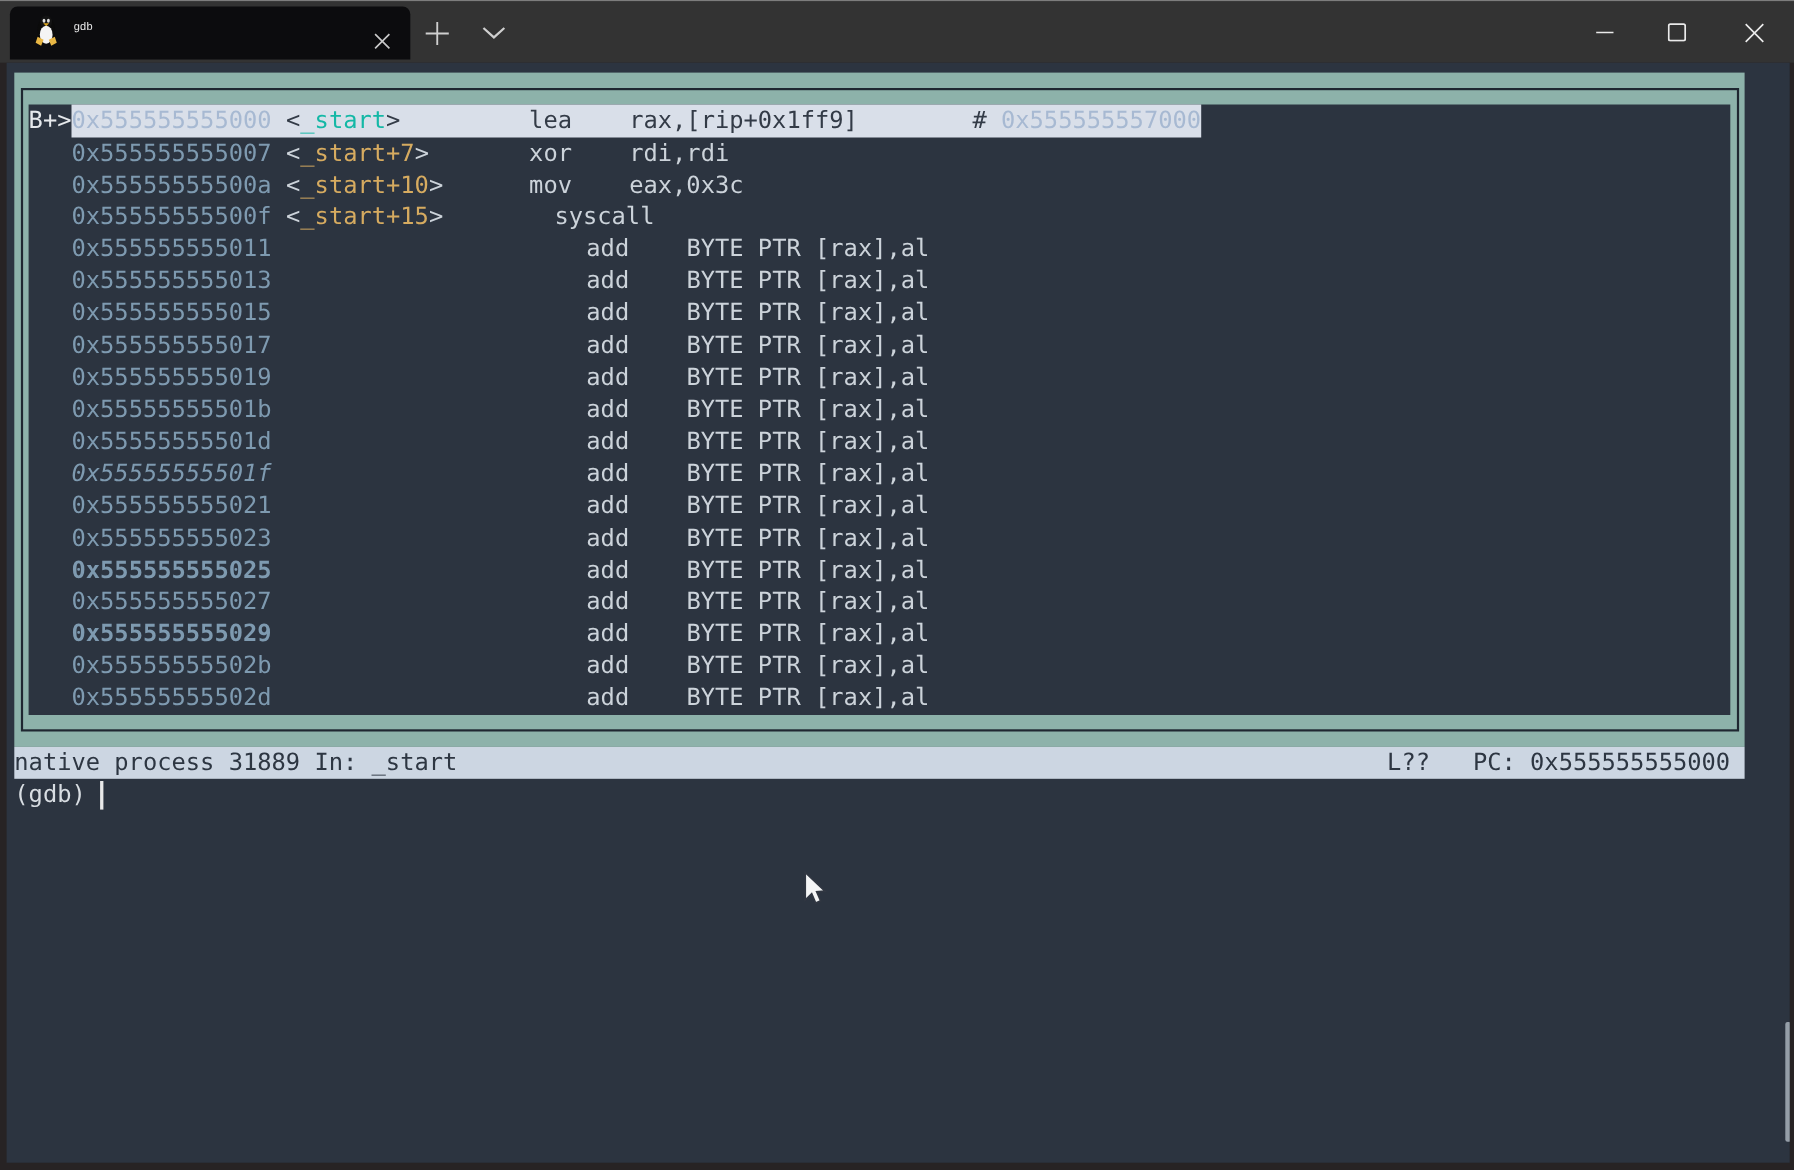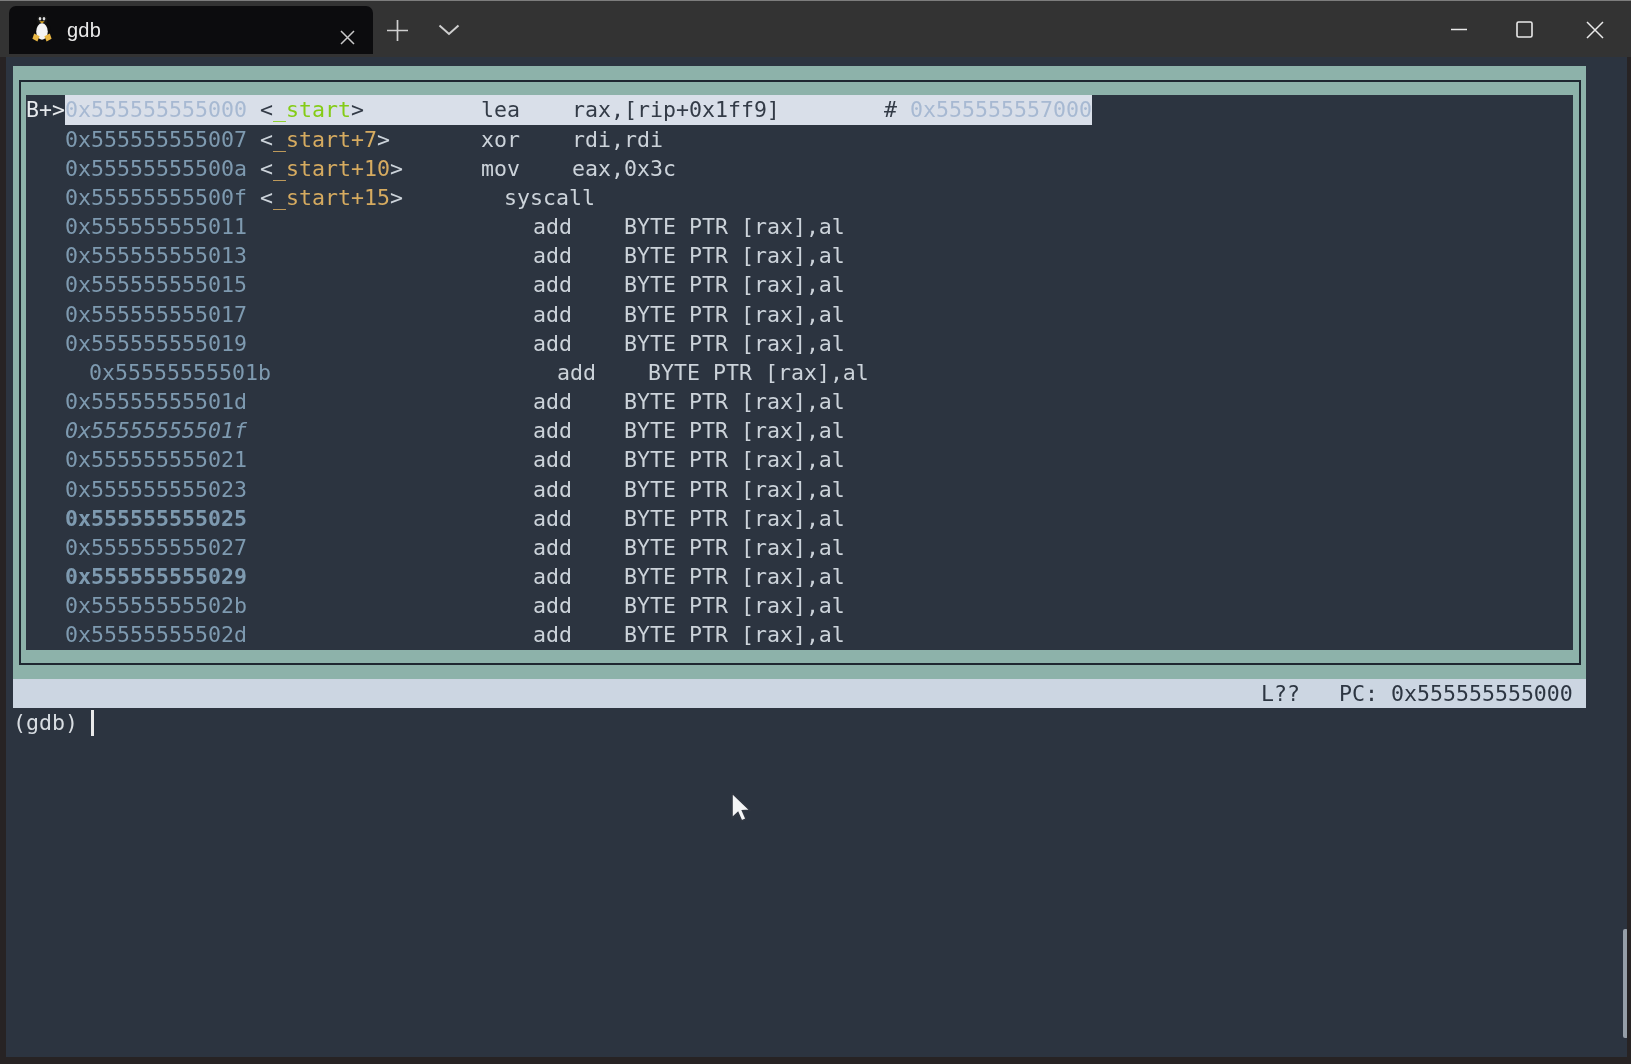--- a/index.html
+++ b/index.html
@@ -18,21 +18,21 @@
     box-sizing:border-box;
   }
   .tab{
     position:absolute;left:9px;top:5px;width:364px;height:48px;
     background:#0c0c0e;
     border-radius:7px 7px 0 0;
   }
   .tab-icon{position:absolute;left:22px;top:5px;width:22px;height:32px;}
   .tab-label{
     position:absolute;left:58px;top:13px;
-    font-size:20px;color:#eaeaea;letter-spacing:.2px;
+    font-size:10px;color:#eaeaea;letter-spacing:.2px;
   }
   .tab-close{
     position:absolute;right:13px;top:18px;width:26px;height:26px;
     display:flex;align-items:center;justify-content:center;
   }
   .tbtn{
     position:absolute;top:9px;width:40px;height:40px;
     display:flex;align-items:center;justify-content:center;
   }
   .tbtn-plus{left:377px;}
@@ -74,21 +74,21 @@
   }
   .trow span{position:absolute;top:0;height:29.1667px;line-height:29.1667px;white-space:pre;}
   .hlband{position:absolute;top:0;height:29.1667px;background:#d9dfe9;}
   
   .s-def{color:#ccd3da;}
   .s-addr{color:#7e9ab0;}
   .s-sym{color:#d6ab60;}
   .s-white{color:#e6e9ec;}
   .s-def-hl{color:#333b47;}
   .s-addr-hl{color:#a7b9d2;}
-  .s-sym-hl{color:#84cc16;}
+  .s-sym-hl{color:#14b8a6;}
   .statusbar{
     position:absolute;left:7px;top:621.9px;width:1573px;height:29.17px;
     background:#ccd6e2;line-height:29.17px;
   }
   .statusbar span{position:absolute;top:0;color:#2d3642;white-space:pre;}
   .promptrow{
     position:absolute;left:7px;top:651.1px;height:29.17px;line-height:29.17px;
   }
   .promptrow .ptext{position:absolute;left:0;top:0;color:#d8dde2;white-space:pre;}
   .cursor{
@@ -158,33 +158,34 @@
   <div class="grid" id="asm-rows">
       <div class="trow" style="top: 29.1667px;"><div class="hlband" style="left: 52px; width: 1027px;"></div><span class="s-white" style="left: 13px;">B+&gt;</span><span class="s-addr-hl" style="left: 52px;">0x555555555000</span><span class="s-def-hl" style="left: 247px;">&lt;</span><span class="s-sym-hl" style="left: 260px;">_start</span><span class="s-def-hl" style="left: 338px;">&gt;</span><span class="s-def-hl" style="left: 468px;">lea</span><span class="s-def-hl" style="left: 559px;">rax,[rip+0x1ff9]</span><span class="s-def-hl" style="left: 871px;">#</span><span class="s-addr-hl" style="left: 897px;">0x555555557000</span></div>
       <div class="trow" style="top: 58.3334px;"><span class="s-addr" style="left: 52px;">0x555555555007</span><span class="s-def" style="left: 247px;">&lt;</span><span class="s-sym" style="left: 260px;">_start+7</span><span class="s-def" style="left: 364px;">&gt;</span><span class="s-def" style="left: 468px;">xor</span><span class="s-def" style="left: 559px;">rdi,rdi</span></div>
       <div class="trow" style="top: 87.5001px;"><span class="s-addr" style="left: 52px;">0x55555555500a</span><span class="s-def" style="left: 247px;">&lt;</span><span class="s-sym" style="left: 260px;">_start+10</span><span class="s-def" style="left: 377px;">&gt;</span><span class="s-def" style="left: 468px;">mov</span><span class="s-def" style="left: 559px;">eax,0x3c</span></div>
       <div class="trow" style="top: 116.667px; text-align: right;"><span class="s-addr" style="left: 52px;">0x55555555500f</span><span class="s-def" style="left: 247px;">&lt;</span><span class="s-sym" style="left: 260px;">_start+15</span><span class="s-def" style="left: 377px;">&gt;</span><span class="s-def" style="left: 491px;">syscall</span></div>
       <div class="trow" style="top: 145.833px;"><span class="s-addr" style="left: 52px;">0x555555555011</span><span class="s-def" style="left: 520px;">add</span><span class="s-def" style="left: 611px;">BYTE PTR [rax],al</span></div>
       <div class="trow" style="top: 175px;"><span class="s-addr" style="left: 52px;">0x555555555013</span><span class="s-def" style="left: 520px;">add</span><span class="s-def" style="left: 611px;">BYTE PTR [rax],al</span></div>
       <div class="trow" style="top: 204.167px;"><span class="s-addr" style="left: 52px;">0x555555555015</span><span class="s-def" style="left: 520px;">add</span><span class="s-def" style="left: 611px;">BYTE PTR [rax],al</span></div>
       <div class="trow" style="top: 233.334px;"><span class="s-addr" style="left: 52px;">0x555555555017</span><span class="s-def" style="left: 520px;">add</span><span class="s-def" style="left: 611px;">BYTE PTR [rax],al</span></div>
       <div class="trow" style="top: 262.5px;"><span class="s-addr" style="left: 52px;">0x555555555019</span><span class="s-def" style="left: 520px;">add</span><span class="s-def" style="left: 611px;">BYTE PTR [rax],al</span></div>
-      <div class="trow" style="top: 291.667px; margin-left: 24px;"><span class="s-addr" style="left: 52px;">0x55555555501b</span><span class="s-def" style="left: 520px;">add</span><span class="s-def" style="left: 611px;">BYTE PTR [rax],al</span></div>
+      <div class="trow" style="top: 291.667px;"><span class="s-addr" style="left: 52px;">0x55555555501b</span><span class="s-def" style="left: 520px;">add</span><span class="s-def" style="left: 611px;">BYTE PTR [rax],al</span></div>
       <div class="trow" style="top: 320.834px; padding-left: 43px;"><span class="s-addr" style="left: 52px;">0x55555555501d</span><span class="s-def" style="left: 520px;">add</span><span class="s-def" style="left: 611px;">BYTE PTR [rax],al</span></div>
       <div class="trow" style="top: 350px;"><span class="s-addr" style="left: 52px; font-style: italic;">0x55555555501f</span><span class="s-def" style="left: 520px;">add</span><span class="s-def" style="left: 611px;">BYTE PTR [rax],al</span></div>
       <div class="trow" style="top: 379.167px;"><span class="s-addr" style="left: 52px;">0x555555555021</span><span class="s-def" style="left: 520px;">add</span><span class="s-def" style="left: 611px;">BYTE PTR [rax],al</span></div>
       <div class="trow" style="top: 408.334px;"><span class="s-addr" style="left: 52px;">0x555555555023</span><span class="s-def" style="left: 520px;">add</span><span class="s-def" style="left: 611px;">BYTE PTR [rax],al</span></div>
       <div class="trow" style="top: 437.5px;"><span class="s-addr" style="left: 52px; font-weight: bold;">0x555555555025</span><span class="s-def" style="left: 520px;">add</span><span class="s-def" style="left: 611px;">BYTE PTR [rax],al</span></div>
       <div class="trow" style="top: 466.667px;"><span class="s-addr" style="left: 52px;">0x555555555027</span><span class="s-def" style="left: 520px;">add</span><span class="s-def" style="left: 611px;">BYTE PTR [rax],al</span></div>
       <div class="trow" style="top: 495.834px;"><span class="s-addr" style="left: 52px; font-weight: bold;">0x555555555029</span><span class="s-def" style="left: 520px;">add</span><span class="s-def" style="left: 611px;">BYTE PTR [rax],al</span></div>
       <div class="trow" style="top: 525.001px;"><span class="s-addr" style="left: 52px; text-align: center;">0x55555555502b</span><span class="s-def" style="left: 520px;">add</span><span class="s-def" style="left: 611px;">BYTE PTR [rax],al</span></div>
       <div class="trow" style="top: 554.167px;"><span class="s-addr" style="left: 52px;">0x55555555502d</span><span class="s-def" style="left: 520px;">add</span><span class="s-def" style="left: 611px;">BYTE PTR [rax],al</span></div>
     </div>
 
   <div class="statusbar">
+    <span id="st-left">native process 31889 In: _start</span>
     <span id="st-line" style="left: 1248px;">L??</span>
     <span id="st-pc" style="left: 1326px;">PC: 0x555555555000</span>
   </div>
 
   <div class="promptrow">
     <span class="ptext">(gdb)</span>
     <span class="cursor"></span>
   </div>
 
   <div class="scroll-thumb"></div>

